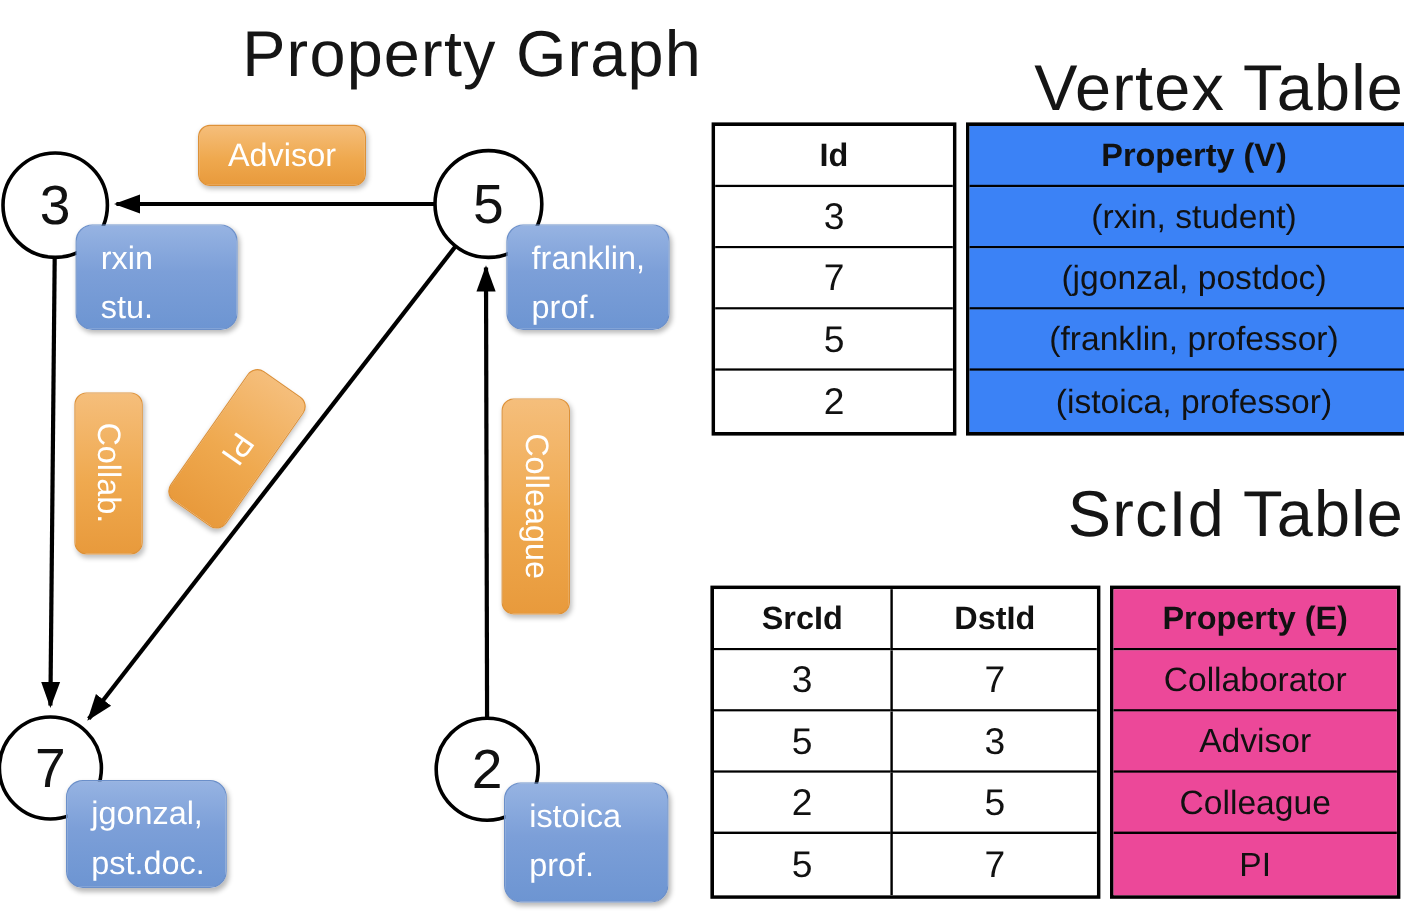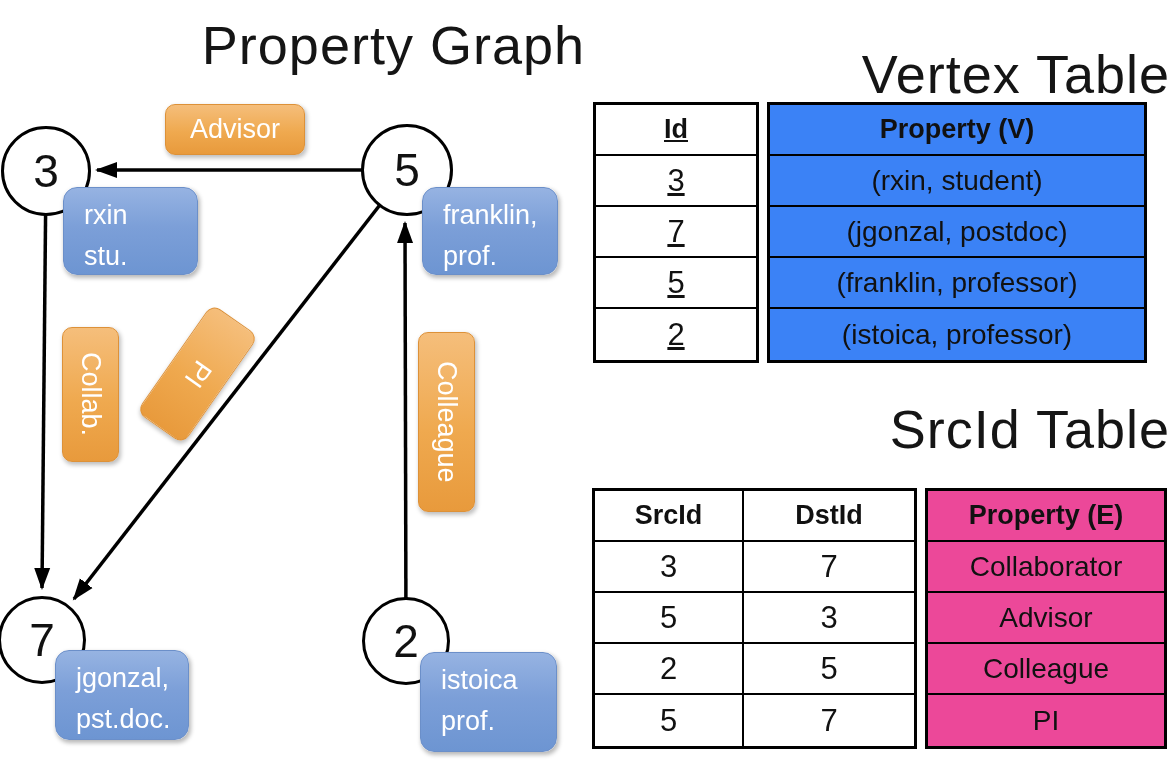--- a/index.html
+++ b/index.html
@@ -44,21 +44,21 @@
   .tbl{position:absolute;display:flex;column-gap:8px;}
   .sub{box-sizing:border-box;border:3px solid #000;background:#fff;}
   .cell{
     box-sizing:border-box;height:51px;border-bottom:2px solid #000;
     display:flex;align-items:center;justify-content:center;
     font-size:28px;background:#fff;
   }
   .cell:last-child,.gridsub .cell.lastrow{border-bottom:none;}
   .cell.hdr{font-weight:bold;font-size:27px;}
   .cell.num{font-size:31px;font-weight:300;}
-  .colw-id{width:160px;text-decoration:underline;}
+  .colw-id{width:198px;}
   .colw-vprop{width:374px;}
   .bluecell{background:#3b82f6;}
   .orangecell{background:#ec4899;}
   .gridsub{display:grid;grid-template-columns:147px 172px;}
   .gridsub .cell.rightcol{border-left:2px solid #000;}
   .colw-eprop{width:236px;}
 </style>
 </head>
 <body>
 

